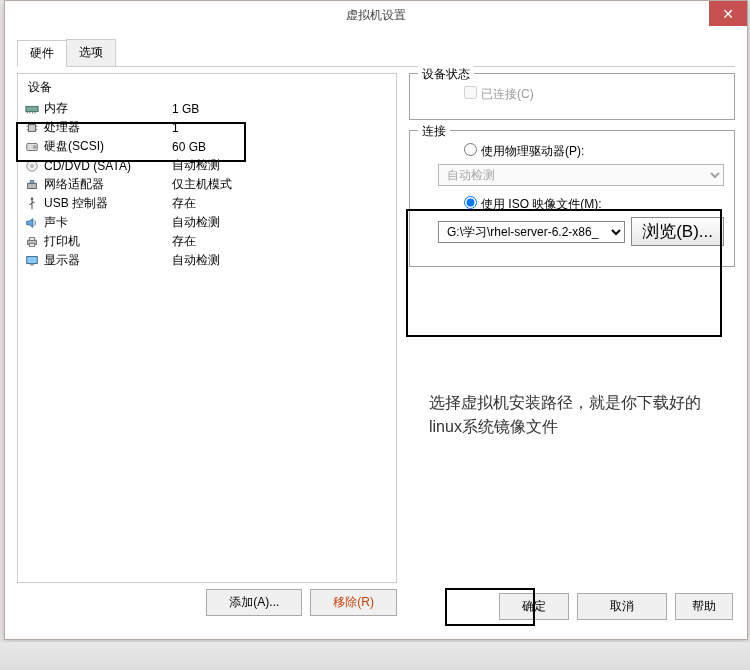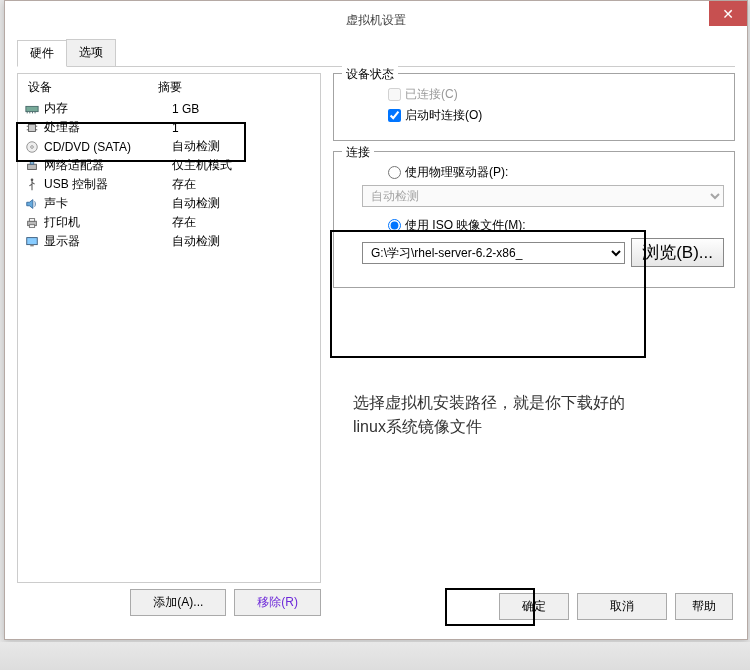--- a/index.html
+++ b/index.html
@@ -1,43 +1,43 @@
 <!DOCTYPE html>
 <html><head>
 <meta charset="utf-8">
 <style>
 * { box-sizing: border-box; margin: 0; padding: 0; font-family: "Microsoft YaHei", "SimSun", sans-serif; }
 body { background: #e8e8e8; width: 750px; height: 670px; position: relative; overflow: hidden; }
 .window { position: absolute; left: 4px; top: 0; width: 744px; height: 640px; background: #fff; border: 1px solid #b5a9a4; box-shadow: 0 2px 8px rgba(0,0,0,0.2); }
-.titlebar { height: 28px; background: #fff; display: flex; align-items: flex-end; justify-content: center; position: relative; }
+.titlebar { height: 28px; background: #fff; display: flex; align-items: center; justify-content: center; position: relative; }
 .titlebar-text { font-size: 12px; color: #444; }
 .close-btn { position: absolute; right: 0; top: 0; width: 38px; height: 25px; background: #c75050; color: #fff; display: flex; align-items: center; justify-content: center; font-size: 14px; cursor: pointer; }
 .content { position: relative; padding: 10px 12px; }
 .tabs { display: flex; border-bottom: 1px solid #ccc; margin-bottom: 6px; }
 .tab { padding: 4px 12px; font-size: 12px; border: 1px solid #ccc; border-bottom: none; background: #fff; cursor: pointer; margin-right: -1px; }
 .tab.active { background: #fff; border-bottom: 1px solid #fff; position: relative; z-index: 1; top: 1px; }
 .tab.inactive { background: #f0f0f0; }
 .panel { display: flex; gap: 12px; }
-.left-pane { width: 304px; }
+.left-pane { width: 380px; }
 .device-list { border: 1px solid #ccc; height: 510px; padding: 2px; position: relative; }
 .device-header { display: flex; font-size: 12px; padding: 3px 8px; }
 .col-device { width: 130px; }
 .col-summary { flex: 1; }
 .device-row { display: flex; align-items: center; font-size: 12px; padding: 1px 2px; }
 .device-row .icon { width: 20px; display: flex; align-items: center; justify-content: center; }
 .device-row .name { width: 108px; padding-left: 2px; }
 .device-row .summary { flex: 1; margin-left: 22px; }
 .highlight-box { position: absolute; border: 2px solid #000; pointer-events: none; }
 .left-buttons { display: flex; gap: 8px; justify-content: flex-end; margin-top: 6px; }
 .btn { font-size: 12px; padding: 4px 22px; border: 1px solid #aaa; background: #f0f0f0; cursor: pointer; }
-.btn:disabled { color: #6d28d9; cursor: default; }
+.btn:disabled { color: #c2410c; cursor: default; }
 .right-pane { flex: 1; font-size: 12px; position: relative; }
 .group { border: 1px solid #a3a3a3; padding: 8px 10px 12px; margin-bottom: 10px; position: relative; }
 .group-label { position: absolute; top: -8px; left: 8px; background: #fff; padding: 0 4px; font-size: 12px; }
-.chk-row { display: flex; align-items: center; gap: 4px; margin: 4px 0; padding-left: 44px; }
+.chk-row { display: flex; align-items: flex-start; gap: 4px; margin: 4px 0; padding-left: 44px; }
 .chk-row input[type=checkbox] { width: 13px; height: 13px; }
 .chk-row input[type=radio] { width: 13px; height: 13px; }
 .muted { color: #999; }
 .dropdown { width: 100%; font-size: 12px; padding: 2px 4px; border: 1px solid #999; background: #f8f8f8; }
 .iso-row { display: flex; align-items: center; gap: 6px; margin-top: 4px; margin-left: 18px; }
 .iso-select { flex: 1; font-size: 12px; padding: 2px 4px; border: 1px solid #888; background: #fff; }
 .browse-btn { font-size: 17px; padding: 2px 10px; border: 1px solid #888; background: linear-gradient(#fefefe,#e6e6e6); cursor: pointer; }
 .adv-row { display: flex; justify-content: flex-end; margin-top: 24px; }
 .annotation { position: absolute; font-size: 16px; color: #333; line-height: 1.5; }
 .footer-buttons { position: absolute; bottom: 6px; right: 14px; display: flex; gap: 8px; }
@@ -57,21 +57,20 @@
   <div class="content">
     <div class="tabs">
       <div class="tab active">硬件</div>
       <div class="tab inactive">选项</div>
     </div>
     <div class="panel">
       <div class="left-pane">
         <div class="device-list">
           <div class="device-header">
             <div class="col-device">设备</div>
-            <div class="col-summary">摘要</div>
           </div>
           <div id="device-rows">
               <div class="device-row">
                 <span class="icon">
                   <svg viewBox="0 0 16 16">
                     <rect x="1" y="5" width="14" height="6" fill="#7a9" stroke="#466"></rect>
                     <rect x="2" y="11" width="1" height="2" fill="#466"></rect>
                     <rect x="5" y="11" width="1" height="2" fill="#466"></rect>
                     <rect x="8" y="11" width="1" height="2" fill="#466"></rect>
                     <rect x="11" y="11" width="1" height="2" fill="#466"></rect>
@@ -85,20 +84,30 @@
                   <svg viewBox="0 0 16 16">
                     <rect x="4" y="4" width="8" height="8" fill="#ccc" stroke="#555"></rect>
                     <line x1="2" y1="6" x2="4" y2="6" stroke="#555"></line>
                     <line x1="2" y1="10" x2="4" y2="10" stroke="#555"></line>
                     <line x1="12" y1="6" x2="14" y2="6" stroke="#555"></line>
                     <line x1="12" y1="10" x2="14" y2="10" stroke="#555"></line>
                   </svg>
                 </span>
                 <span class="name">处理器</span>
                 <span class="summary">1</span>
+              </div>
+              <div class="device-row">
+                <span class="icon">
+                  <svg viewBox="0 0 16 16">
+                    <rect x="2" y="4" width="12" height="8" rx="1" fill="#ddd" stroke="#666"></rect>
+                    <circle cx="11" cy="8" r="2" fill="#999"></circle>
+                  </svg>
+                </span>
+                <span class="name">硬盘(SCSI)</span>
+                <span class="summary">60 GB</span>
               </div>
               <div class="device-row">
                 <span class="icon">
                   <svg viewBox="0 0 16 16">
                     <circle cx="8" cy="8" r="6" fill="#eee" stroke="#888"></circle>
                     <circle cx="8" cy="8" r="1.5" fill="#fff" stroke="#888"></circle>
                   </svg>
                 </span>
                 <span class="name">CD/DVD (SATA)</span>
                 <span class="summary">自动检测</span>
@@ -162,24 +171,20 @@
           <button class="btn" disabled="">移除(R)</button>
         </div>
       </div>
       <div class="right-pane">
         <div class="group">
           <div class="group-label">设备状态</div>
           <div class="chk-row">
             <input type="checkbox" disabled="" style="">
             <span class="muted">已连接(C)</span>
           </div>
-          <div class="chk-row">
-            <input type="checkbox" checked="" style="">
-            <span>启动时连接(O)</span>
-          </div>
         </div>
         <div class="group" style="padding-bottom:20px;">
           <div class="group-label">连接</div>
           <div class="chk-row">
             <input type="radio" name="conn" style="">
             <span>使用物理驱动器(P):</span>
           </div>
           <div style="margin-left:18px;margin-top:2px;">
             <select class="dropdown" disabled="">
               <option>自动检测</option>

